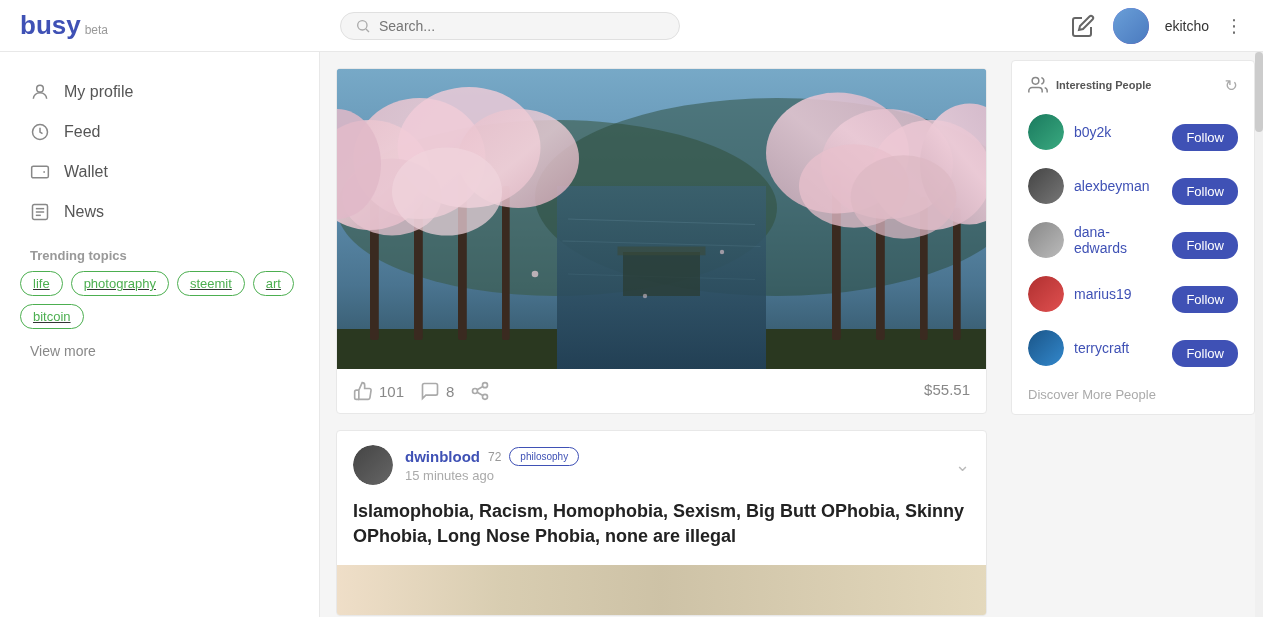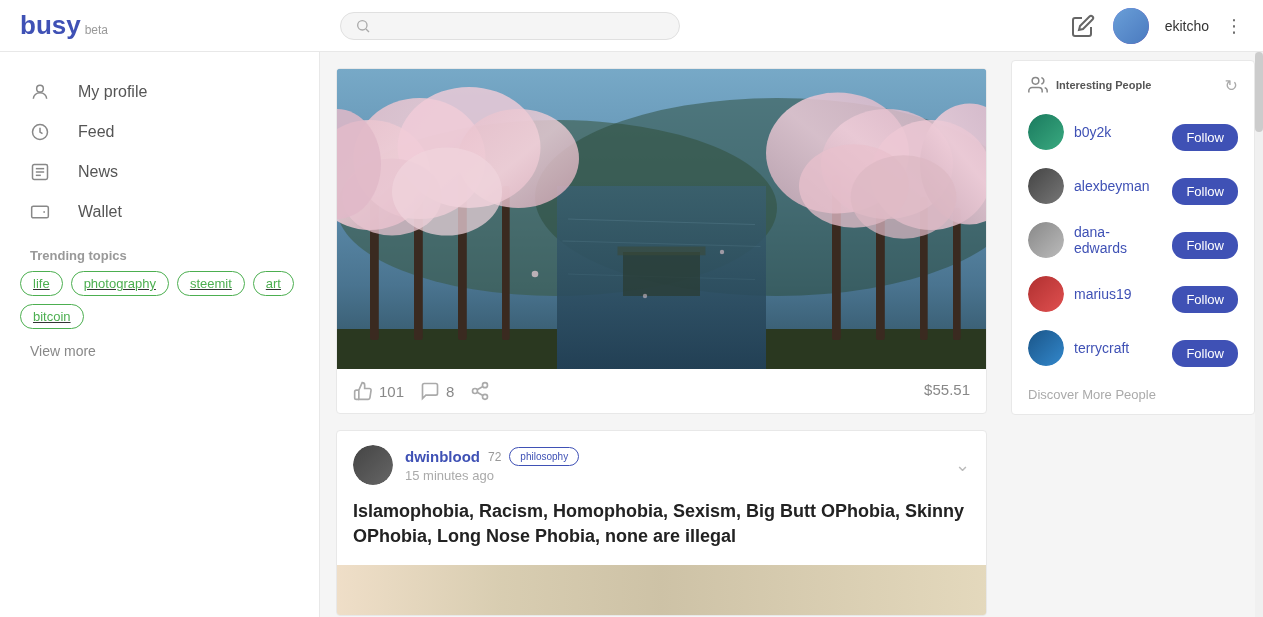--- a/index.html
+++ b/index.html
@@ -128,21 +128,21 @@
       overflow-y: auto;
       flex-shrink: 0;
     }
     .sidebar-nav-item {
       display: flex;
       align-items: center;
       padding: 10px 30px;
       cursor: pointer;
       color: #555;
       font-size: 16px;
-      gap: 28px;
+      gap: 14px;
     }
     .sidebar-nav-icon {
       width: 20px;
       height: 20px;
       color: #888;
     }
     .sidebar-section-title {
       padding: 16px 30px 8px;
       font-size: 13px;
       font-weight: 600;
@@ -378,20 +378,21 @@
   <div class="logo-area">
     <span class="logo-busy">busy</span>
     <span class="logo-beta">beta</span>
   </div>
   <div class="search-area">
     <div class="search-box">
       <svg class="search-icon-svg" viewBox="0 0 24 24" fill="none" stroke="#aaa" stroke-width="2">
         <circle cx="11" cy="11" r="7"></circle>
         <line x1="16.5" y1="16.5" x2="21" y2="21"></line>
       </svg>
+      <input class="search-input" type="text" placeholder="Search..." style="">
     </div>
   </div>
   <div class="header-right">
     <div class="header-edit-icon">
       <svg width="24" height="24" viewBox="0 0 24 24" fill="none" stroke="#666" stroke-width="2">
         <path d="M11 4H4a2 2 0 0 0-2 2v14a2 2 0 0 0 2 2h14a2 2 0 0 0 2-2v-7"></path>
         <path d="M18.5 2.5a2.121 2.121 0 0 1 3 3L12 15l-4 1 1-4 9.5-9.5z"></path>
       </svg>
     </div>
     <div class="avatar-header">
@@ -413,38 +414,38 @@
       </svg>
       <span>My profile</span>
     </div>
 
     <div class="sidebar-nav-item">
       <svg class="sidebar-nav-icon" viewBox="0 0 24 24" fill="none" stroke="#888" stroke-width="1.8">
         <circle cx="12" cy="12" r="9"></circle>
         <polyline points="12 7 12 12 15 14"></polyline>
       </svg>
       <span>Feed</span>
+    </div>
+
+    <div class="sidebar-nav-item">
+      <svg class="sidebar-nav-icon" viewBox="0 0 24 24" fill="none" stroke="#888" stroke-width="1.8">
+        <rect x="2" y="5" width="20" height="14" rx="2"></rect>
+        <path d="M16 12h2"></path>
+      </svg>
+      <span>Wallet</span>
     </div>
 
     <div class="sidebar-nav-item">
       <svg class="sidebar-nav-icon" viewBox="0 0 24 24" fill="none" stroke="#888" stroke-width="1.8">
         <rect x="3" y="3" width="18" height="18" rx="2"></rect>
         <line x1="7" y1="8" x2="17" y2="8"></line>
         <line x1="7" y1="12" x2="17" y2="12"></line>
         <line x1="7" y1="16" x2="13" y2="16"></line>
       </svg>
       <span>News</span>
-    </div>
-
-    <div class="sidebar-nav-item">
-      <svg class="sidebar-nav-icon" viewBox="0 0 24 24" fill="none" stroke="#888" stroke-width="1.8">
-        <rect x="2" y="5" width="20" height="14" rx="2"></rect>
-        <path d="M16 12h2"></path>
-      </svg>
-      <span>Wallet</span>
     </div>
 
     <div class="sidebar-section-title">Trending topics</div>
     <div class="trending-tags">
       <span class="tag-badge">life</span>
       <span class="tag-badge">photography</span>
       <span class="tag-badge">steemit</span>
       <span class="tag-badge">art</span>
       <span class="tag-badge">bitcoin</span>
     </div>

